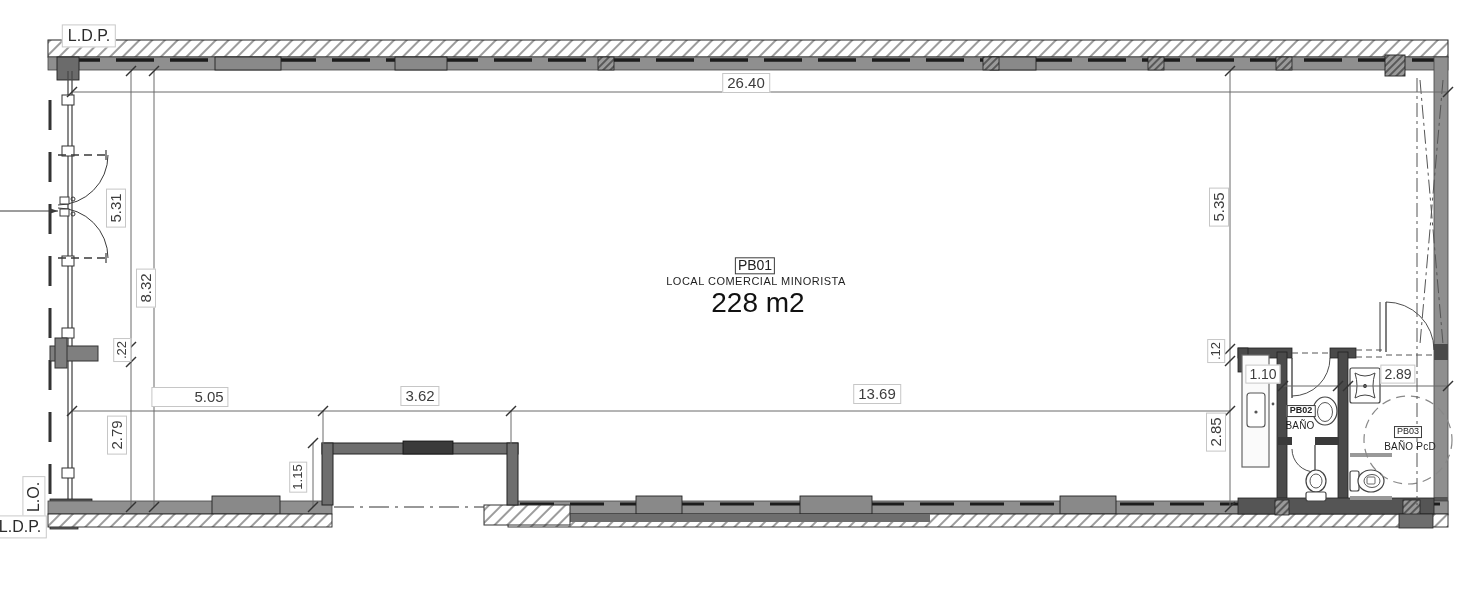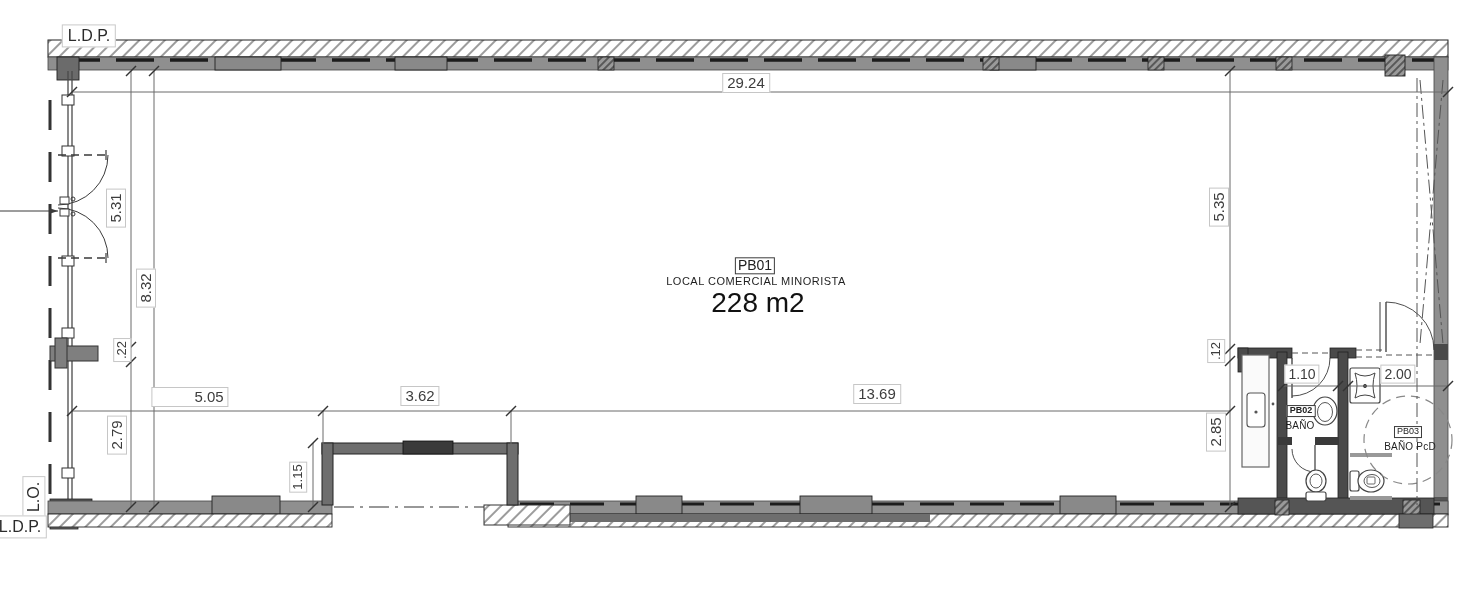--- a/index.html
+++ b/index.html
@@ -237,34 +237,34 @@
       <path d="M1343,391 l10,-10"></path>
           <path d="M1443,391 l10,-10"></path>
     </g>
   </g>
 </svg>
 
   <div class="corner" style="left:89px;top:36px;">L.D.P.</div>
   <div class="corner rot" style="left:34px;top:497px;">L.O.</div>
   <div class="corner" style="left:20px;top:527px;">L.D.P.</div>
 
-  <div class="dim" style="left:746px;top:83px;">29.24</div>
+  <div class="dim" style="left:746px;top:83px;">26.40</div>
   <div class="dim rot" style="left:116px;top:208px;">5.31</div>
   <div class="dim rot" style="left:146px;top:288px;">8.32</div>
   <div class="dim rot small" style="left:122px;top:350px;">.22</div>
   <div class="dim rot" style="left:117px;top:435px;">2.79</div>
   <div class="dim" style="left:190px;top:397px;padding-left:42px;">5.05</div>
   <div class="dim" style="left:420px;top:396px;">3.62</div>
   <div class="dim rot small" style="left:298px;top:477px;">1.15</div>
   <div class="dim" style="left:877px;top:394px;">13.69</div>
   <div class="dim rot" style="left:1219px;top:207px;">5.35</div>
   <div class="dim rot small" style="left:1216px;top:351px;">.12</div>
   <div class="dim rot" style="left:1216px;top:432px;">2.85</div>
-  <div class="dim tiny" style="left:1302px;top:374px;">1.10</div>
-  <div class="dim tiny" style="left:1398px;top:374px;">2.00</div>
+  <div class="dim tiny" style="left:1263px;top:374px;">1.10</div>
+  <div class="dim tiny" style="left:1398px;top:374px;">2.89</div>
 
   <div class="code" style="left:755px;top:266px;">PB01</div>
   <div class="roomname" style="left:756px;top:281px;">LOCAL COMERCIAL MINORISTA</div>
   <div class="area" style="left:758px;top:303px;">228 m2</div>
 
   <div class="code sm" style="left:1301px;top:411px;font-weight:bold;">PB02</div>
   <div class="roomname sm" style="left:1300px;top:425px;">BAÑO</div>
 
   <div class="code sm" style="left:1408px;top:432px;">PB03</div>
   <div class="roomname sm" style="left:1410px;top:446px;">BAÑO PcD</div>

